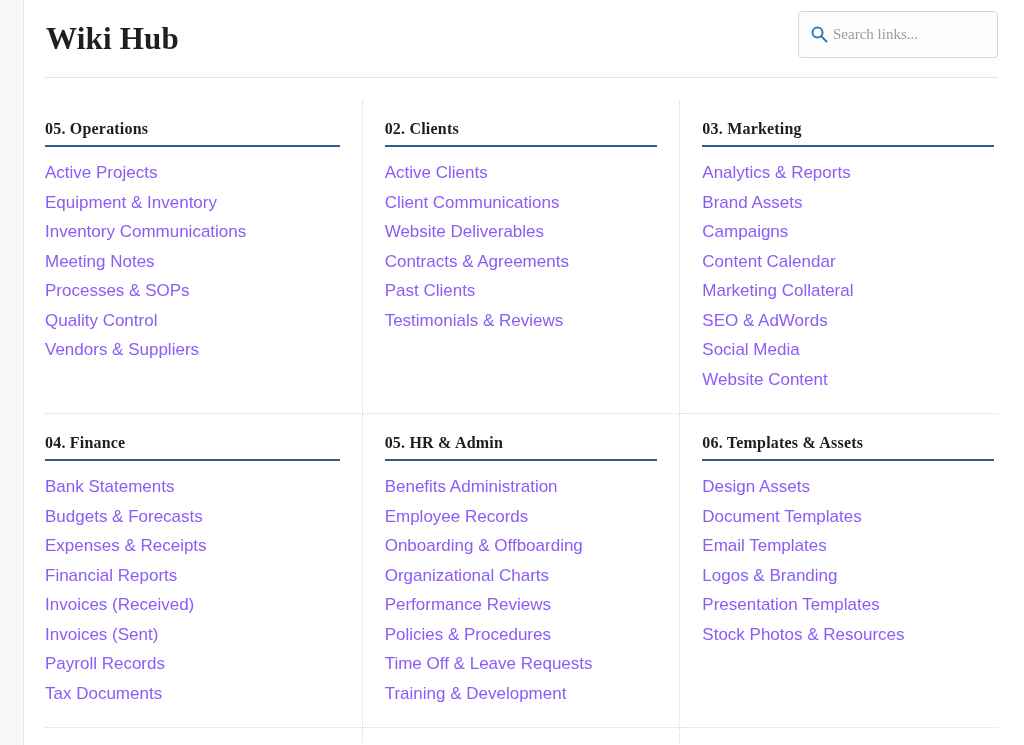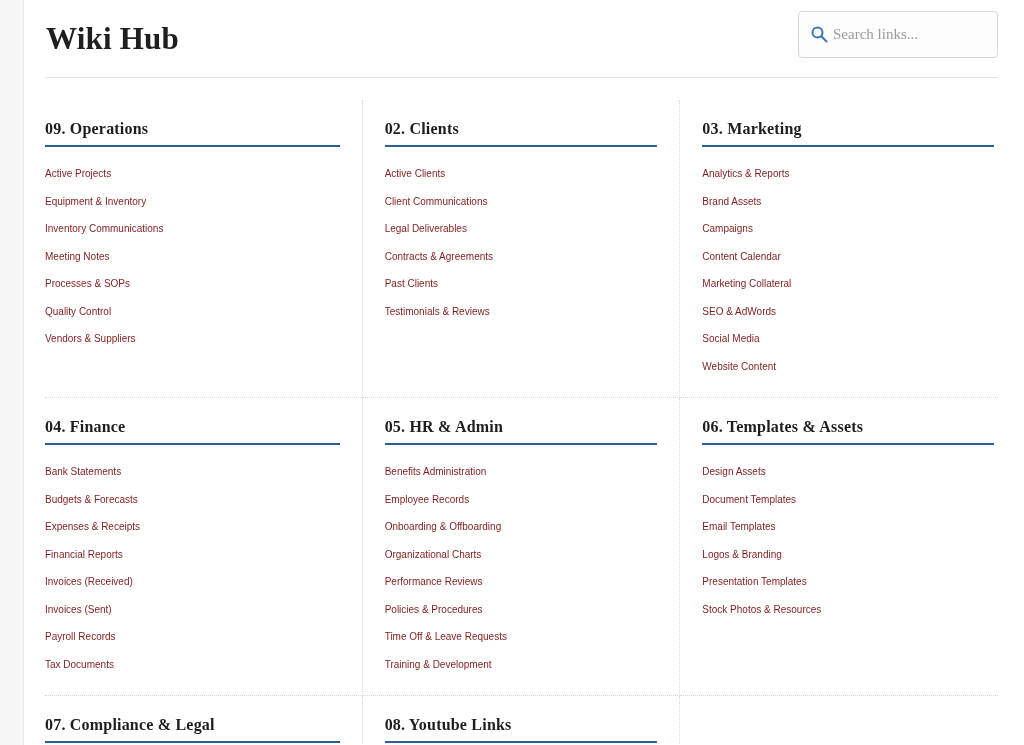--- a/index.html
+++ b/index.html
@@ -107,23 +107,23 @@
     margin: 0 0 16px 0;
     letter-spacing: 0.2px;
   }
   .link-list {
     list-style: none;
     margin: 0;
     padding: 0;
   }
   .link-list li { margin: 0 0 9.5px 0; }
   .link-list a {
-    color: #7f1d1d;
+    color: #8b5cf6;
     text-decoration: none;
-    font-size: 10px;
+    font-size: 17px;
     font-family: "Liberation Sans", sans-serif;
     text-align: right;
   }
 </style>
 </head>
 <body>
 
 <div id="page">
 
   <div class="left-gutter"></div>
@@ -137,38 +137,38 @@
           <circle cx="7.5" cy="7.5" r="5" stroke="#3b78b5" stroke-width="2"></circle>
           <line x1="11.3" y1="11.3" x2="16.5" y2="16.5" stroke="#3b78b5" stroke-width="2" stroke-linecap="round"></line>
         </svg>
         <input class="search-box" type="text" placeholder="Search links..." style="">
       </div>
     </div>
 
     <div class="grid">
 
       <div class="section col1">
-        <div class="section-title">09. Operations</div>
+        <div class="section-title">05. Operations</div>
         <ul class="link-list">
           <li><a href="#">Active Projects</a></li>
           <li><a href="#">Equipment &amp; Inventory</a></li>
           <li><a href="#">Inventory Communications</a></li>
           <li><a href="#">Meeting Notes</a></li>
           <li><a href="#">Processes &amp; SOPs</a></li>
           <li><a href="#">Quality Control</a></li>
           <li><a href="#">Vendors &amp; Suppliers</a></li>
         </ul>
       </div>
 
       <div class="section col2">
         <div class="section-title">02. Clients</div>
         <ul class="link-list">
           <li><a href="#">Active Clients</a></li>
           <li><a href="#">Client Communications</a></li>
-          <li><a href="#">Legal Deliverables</a></li>
+          <li><a href="#">Website Deliverables</a></li>
           <li><a href="#">Contracts &amp; Agreements</a></li>
           <li><a href="#">Past Clients</a></li>
           <li><a href="#">Testimonials &amp; Reviews</a></li>
         </ul>
       </div>
 
       <div class="section col3">
         <div class="section-title">03. Marketing</div>
         <ul class="link-list">
           <li><a href="#">Analytics &amp; Reports</a></li>

